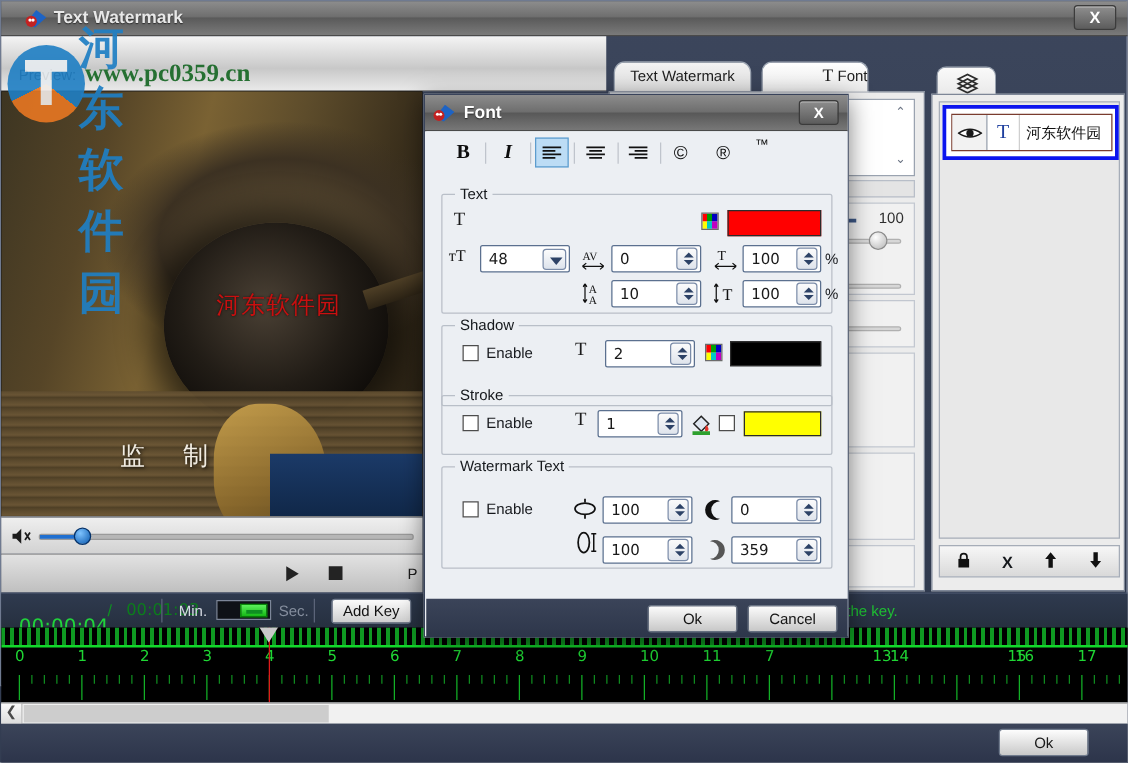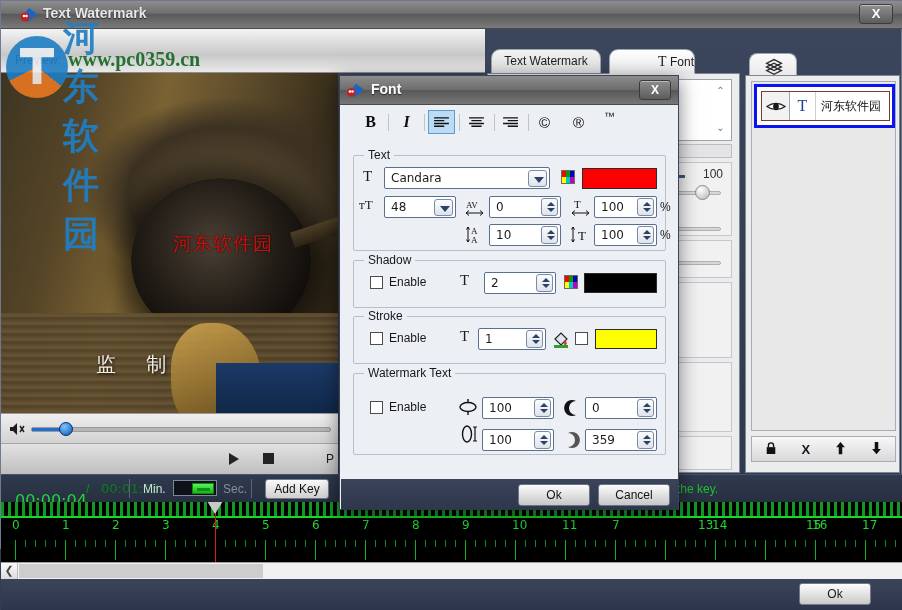--- a/index.html
+++ b/index.html
@@ -411,21 +411,21 @@
   .tb-active { background: #bcdcf5; border: 1px solid #5d9ccd; }
 
   .grp {
     position: absolute; border: 1px solid #b9bfc8; border-radius: 2px;
   }
   .grp-title {
     position: absolute; top: -8px; left: 10px; padding: 0 4px;
     background: #eceff3; color: #15181c; font-size: 12px;
   }
   .grp-text { left: 12px; top: 50px; width: 313px; height: 96px; }
-  .grp-shadow { left: 12px; top: 155px; width: 313px; height: 48px; }
+  .grp-shadow { left: 12px; top: 155px; width: 313px; height: 65px; }
   .grp-stroke { left: 12px; top: 211px; width: 313px; height: 48px; }
   .grp-dist { left: 12px; top: 268px; width: 313px; height: 82px; }
 
   .icon-lbl {
     position: absolute; color: #1b1b1b; font-family: "Liberation Serif", serif;
     font-size: 15px;
   }
   .combo {
     position: absolute; background: #fff; border: 1px solid #5b708f; border-radius: 2px;
     cursor: pointer;
@@ -847,24 +847,20 @@
         <div class="tb-sep" style="left:187px;"></div>
         <div class="tb-btn" style="left:190px;font-size:15px;">©</div>
         <div class="tb-btn" style="left:224px;font-size:15px;">®</div>
         <div class="tb-btn" style="left:255px;font-size:11px;align-items:flex-start;">™</div>
       </div>
 
       <div class="grp grp-text">
         <div class="grp-title">Text</div>
 
         <div class="icon-lbl" style="left:9px; top:12px;">T</div>
-        <div class="combo" style="left:30px; top:11px; width:166px; height:22px;">
-          <div class="combo-val">Candara</div>
-          <div class="combo-arrow"></div>
-        </div>
         <div class="swatch-rainbow" style="position:absolute;left:207px;top:14px;"></div>
         <div class="colorbox" style="left:228px;top:12px;width:75px;height:21px;background:#ff0000;"></div>
 
         <div class="icon-lbl" style="left:5px; top:41px; font-size:13px;">ᴛT</div>
         <div class="combo" style="left:30px; top:40px; width:72px; height:22px;">
           <div class="combo-val">48</div>
           <div class="combo-arrow"></div>
         </div>
 
         <svg style="position:absolute;left:111px;top:43px;" width="19" height="18">

